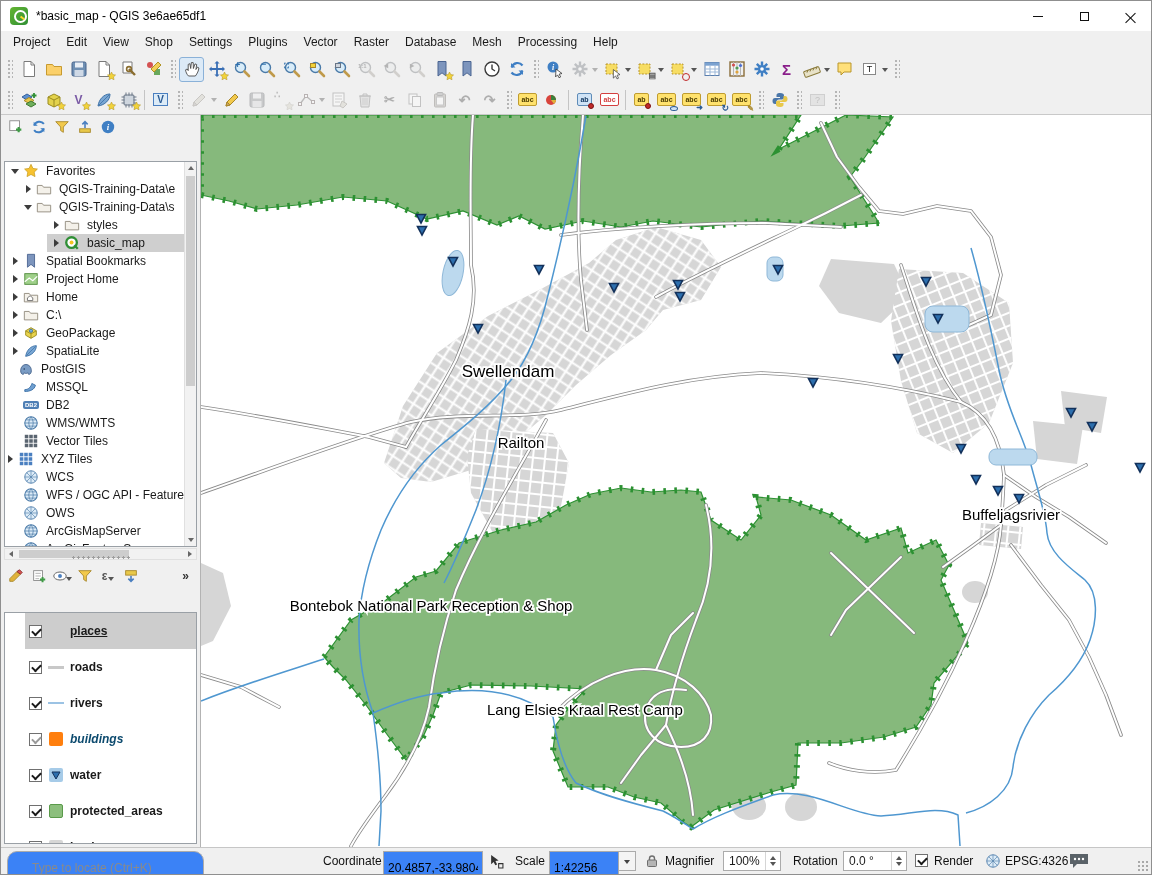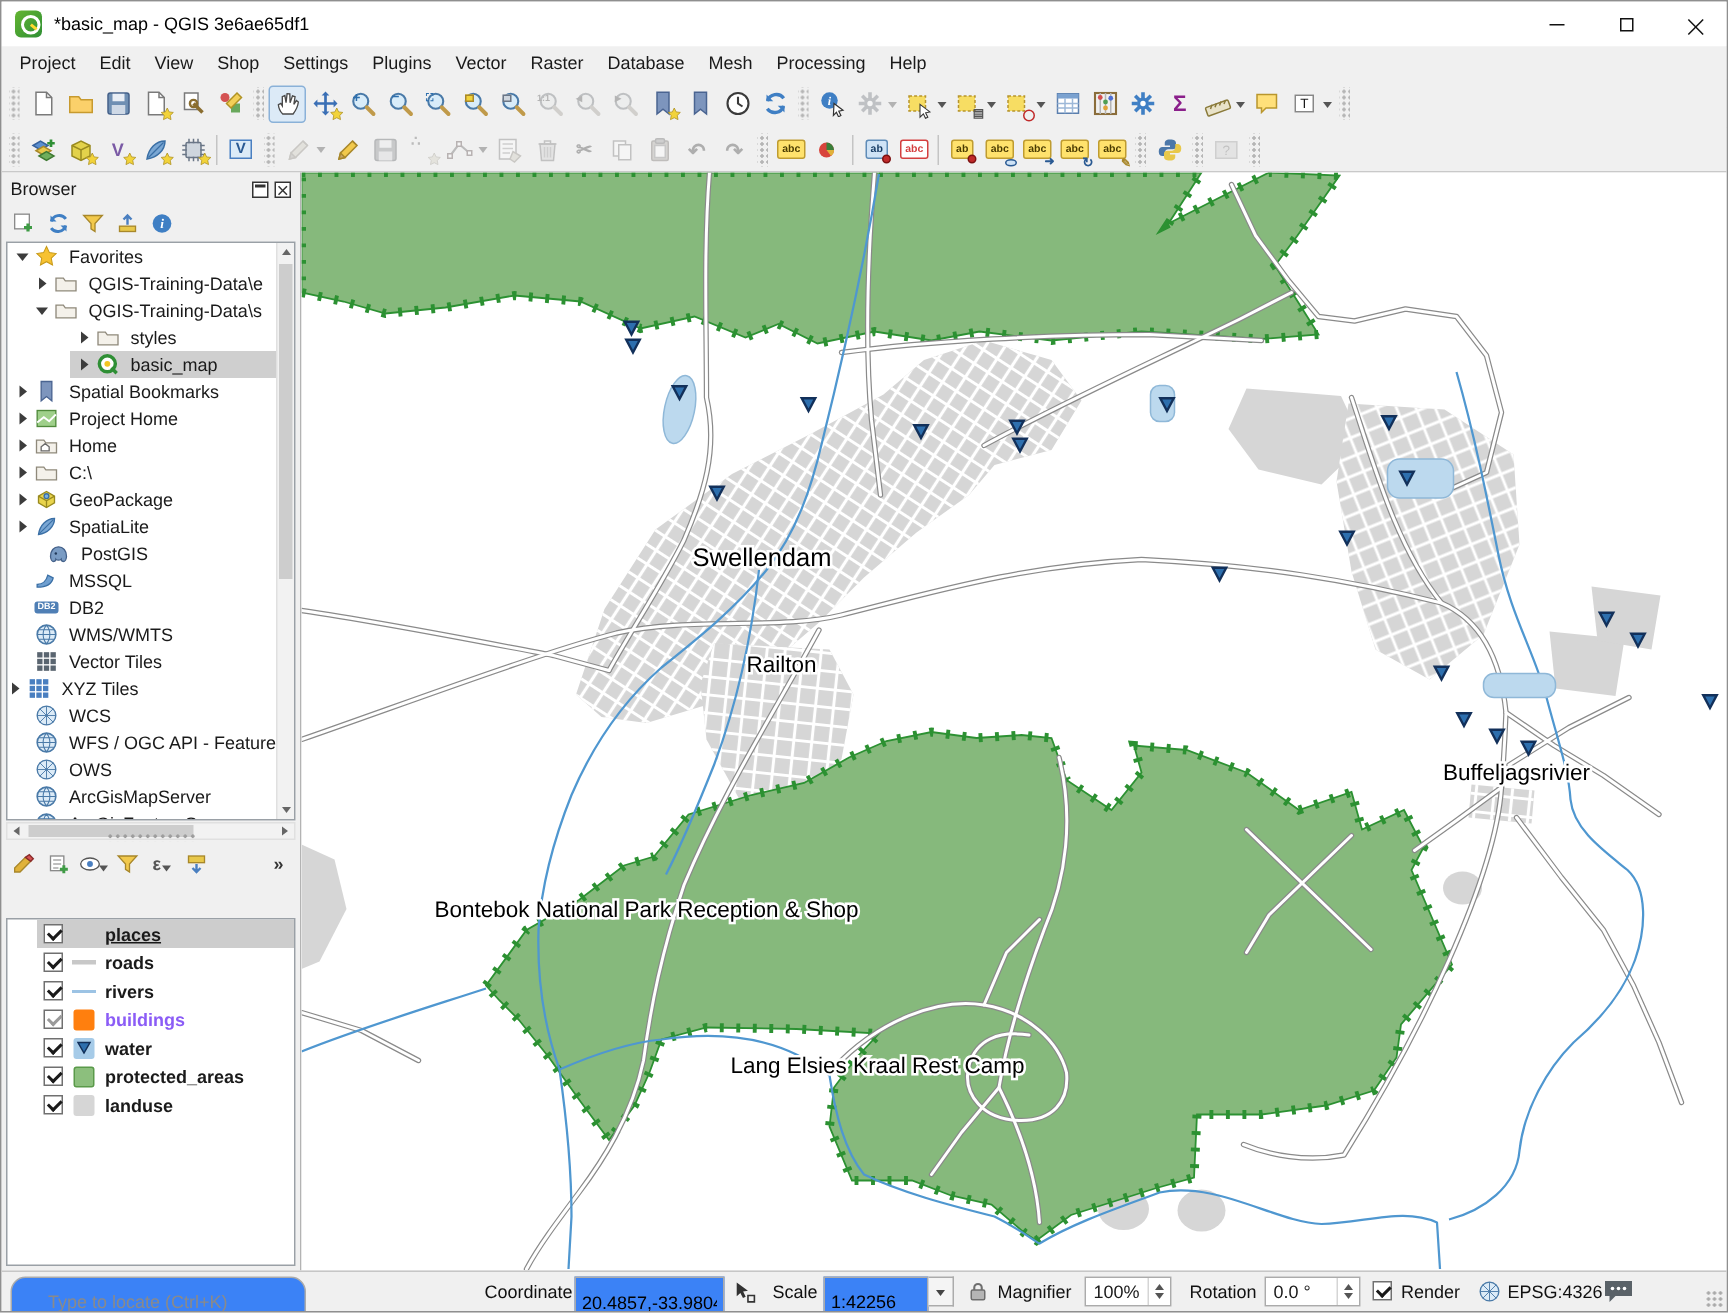--- a/index.html
+++ b/index.html
@@ -86,32 +86,32 @@
   .sbarrow.dn { bottom:0; } .sbarrow.dn::before { content:""; border:3px solid transparent; border-top:4px solid #666; margin-top:3px; }
   .hsb { position:absolute; left:3px; right:3px; top:433px; height:12px; background:#f2f2f2; border:1px solid #e0e0e0; }
   .hsb .thumb { position:absolute; top:1px; height:8px; left:14px; width:110px; background:#cdcdcd; }
   .hsb .la,.hsb .ra { position:absolute; top:0; width:12px; height:10px; display:flex; align-items:center; justify-content:center; }
   .hsb .la { left:0; } .hsb .ra { right:0; }
   .hsb .la::before { content:""; border:3px solid transparent; border-right:4px solid #666; margin-right:3px; }
   .hsb .ra::before { content:""; border:3px solid transparent; border-left:4px solid #666; margin-left:3px; }
   .splitter { left:70px; top:554px; width:60px; height:6px; background-image:radial-gradient(circle,#9d9d9d 1px,transparent 1.2px); background-size:5px 5px; }
 
   
-  .lrow { height:19px; display:flex; align-items:center; font-weight:bold; }
+  .lrow { height:36px; display:flex; align-items:center; font-weight:bold; }
   .lrow.sel { background:linear-gradient(to right,transparent 20px,#cdcdcd 20px); }
   .cb { width:13px; height:13px; border:1px solid #707070; background:#fff; margin-left:24px; flex:none; position:relative; }
   .cb::after { content:""; position:absolute; left:2px; top:2px; width:7px; height:4px;
     border-left:2px solid #1a1a1a; border-bottom:2px solid #1a1a1a; transform:rotate(-45deg); }
   .cb.dim::after { border-color:#9a9a9a; }
   .sym { width:16px; height:16px; margin-left:6px; flex:none; display:flex; align-items:center; justify-content:center; }
   .sym .line { width:18px; height:3px; }
   .sym .fillb { width:14px; height:14px; border-radius:2px; }
   .lname { margin-left:6px; }
   .lname.u { text-decoration:underline; }
-  .lname.dim { color:#8b5cf6; }
+  .lname.dim { color:#0c4a6e; font-style:italic; }
 
   
   #map { left:200px; top:114px; width:952px; height:732px; background:#fff; overflow:hidden; }
   .maplbl { font-family:"Liberation Sans",sans-serif; fill:#000; stroke:#fff; stroke-width:3.4px; paint-order:stroke; text-anchor:middle; }
   .rc { fill:none; stroke:#8a8a8a; stroke-width:3.6; stroke-linejoin:round; stroke-linecap:round; }
   .rf { fill:none; stroke:#fff; stroke-width:2; stroke-linejoin:round; stroke-linecap:round; }
   .riv { fill:none; stroke:#4f97d0; stroke-width:1.5; stroke-linejoin:round; }
   .park { fill:#86b97c; }
   .pedge { fill:none; stroke:#2c9132; stroke-width:1.2; }
   .teeth { fill:none; stroke:#2c9132; stroke-width:6; stroke-dasharray:2.6 8.4; }
@@ -724,27 +724,20 @@
       </svg>
     </div>
   <span class="grip"></span>
   <div class="tb dis">
       <span style="background:#cfcfcf;border:1px solid #9a9a9a;color:#777;font-size:9px;padding:0 4px">?</span>
     </div>
   <span class="grip"></span>
 </div>
 
 <div class="abs panel" id="browser-panel">
-  <div class="ptitle">
-    <span class="t">Browser</span>
-    <span class="pbtns">
-      <span class="ubtn"></span>
-      <span class="xbtn"></span>
-    </span>
-  </div>
   <div class="ptools">
     <span class="ptb">
         <svg width="16" height="16" viewBox="0 0 18 18">
           <rect x="2" y="2" width="11" height="11" fill="#fff" stroke="#8a8a8a"></rect>
           <path d="M12 9v6M9 12h6" stroke="#3f9b45" stroke-width="2.4"></path>
         </svg>
       </span>
     <span class="ptb">
         <svg width="16" height="16">
           <use href="#s-refresh"></use>
@@ -839,21 +832,21 @@
         </svg>
         <span class="tlabel">GeoPackage</span>
       </div>
     <div class="trow" style="padding-left:5px">
         <span class="exp c"></span>
         <svg class="ti">
           <use href="#s-feather"></use>
         </svg>
         <span class="tlabel">SpatiaLite</span>
       </div>
-    <div class="trow" style="padding-left:13px">
+    <div class="trow" style="padding-left:0">
         <span class="exp"></span>
         <svg class="ti">
           <use href="#s-postgis"></use>
         </svg>
         <span class="tlabel">PostGIS</span>
       </div>
     <div class="trow" style="padding-left:5px">
         <span class="exp"></span>
         <svg class="ti">
           <use href="#s-mssql"></use>

